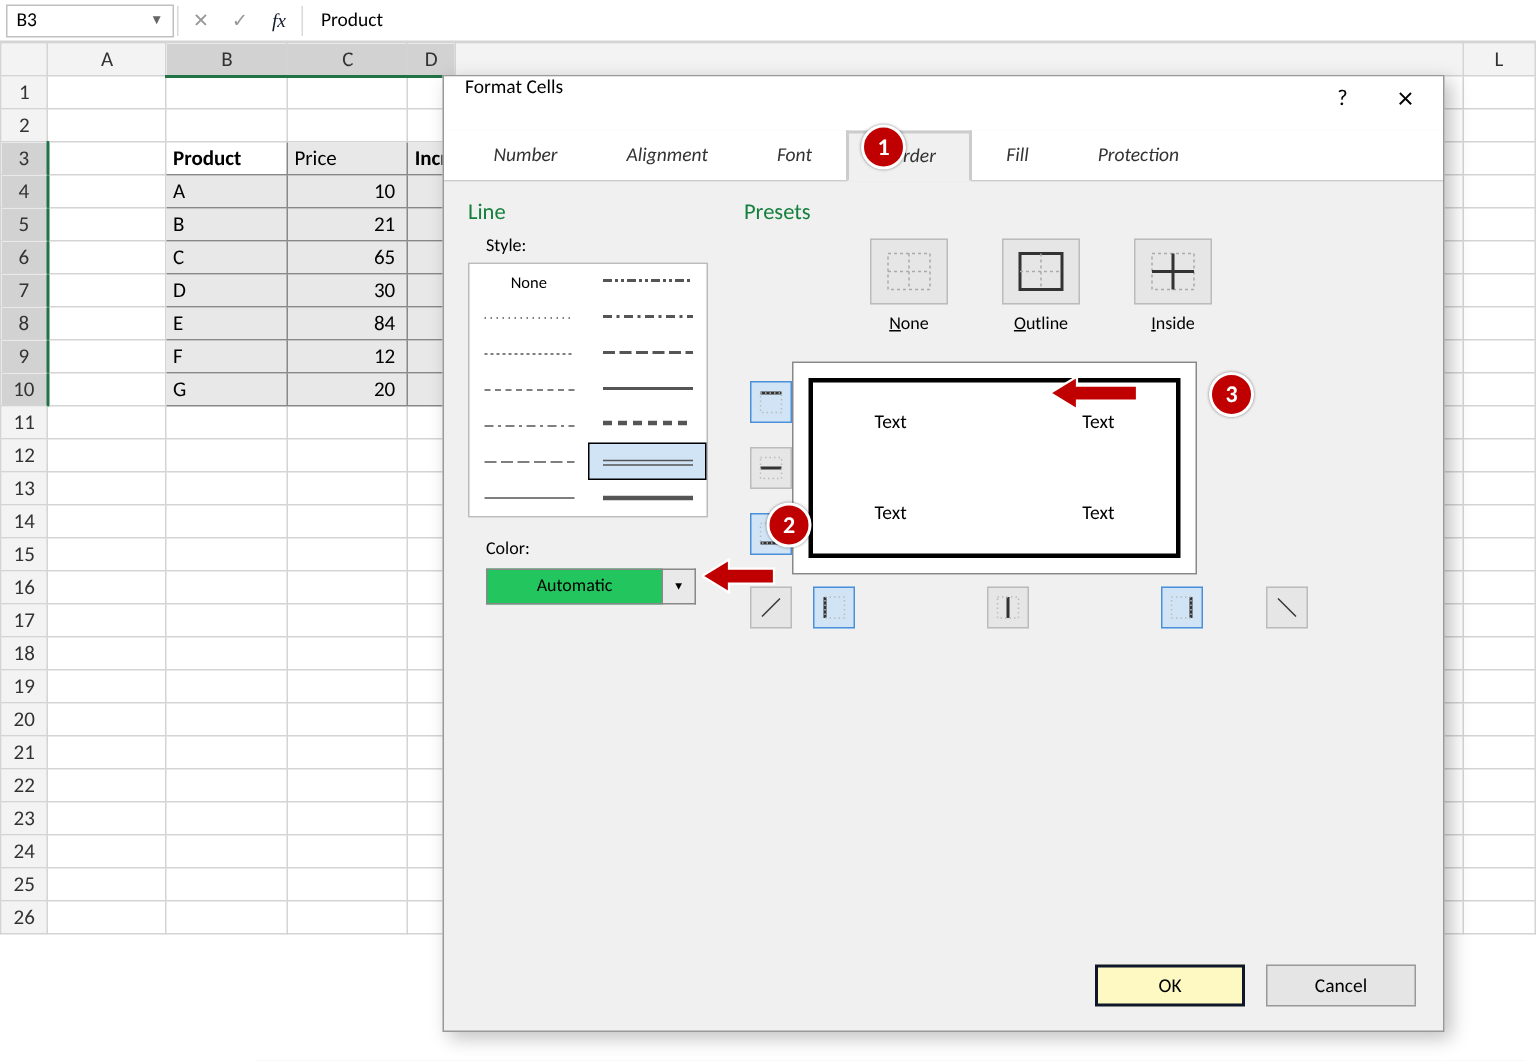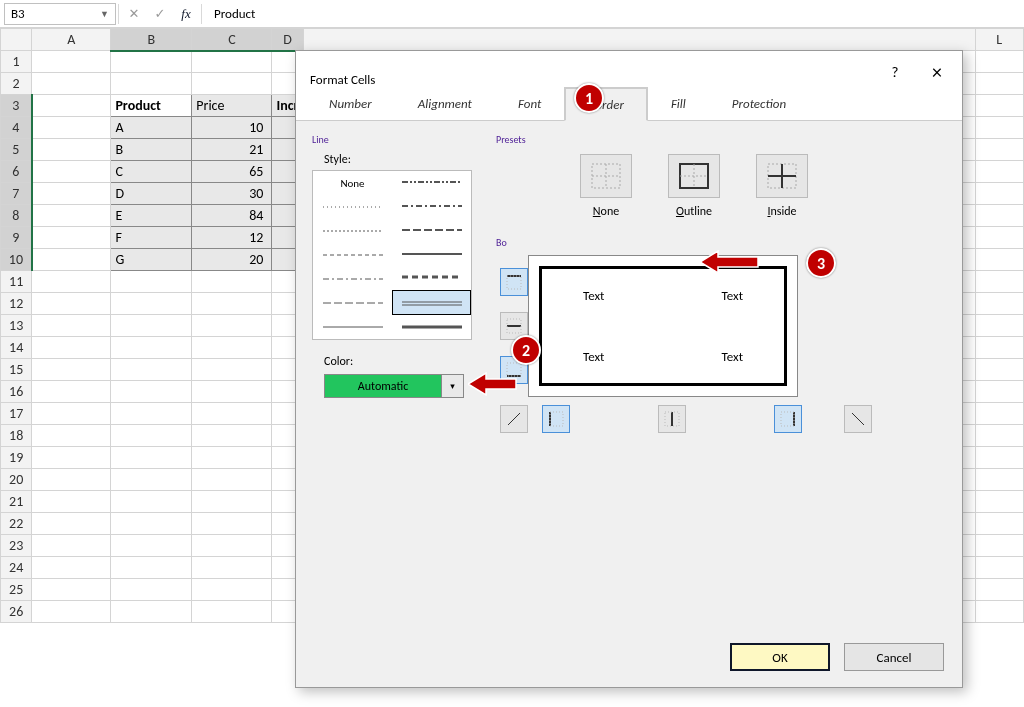--- a/index.html
+++ b/index.html
@@ -28,30 +28,30 @@
   .sel-range-top { border-top: 2px solid #217346 !important; }
   .sel-range-left { border-left: 2px solid #217346 !important; }
   .sel-range-right { border-right: 2px solid #217346 !important; }
   .sel-range-bottom { border-bottom: 2px solid #217346 !important; }
   .hdr-row td { font-weight: bold; border: 1px solid #888 !important; }
   .data-td { border: 1px solid #888 !important; }
   .num { text-align: right !important; padding-right: 8px !important; }
 
   
   .dialog { position: absolute; top: 50px; left: 295px; width: 668px; height: 638px; background: #f0f0f0; border: 1px solid #999; box-shadow: 4px 4px 12px rgba(0,0,0,0.25); display: flex; flex-direction: column; }
-  .dlg-title { height: 36px; display:flex; align-items:flex-end; justify-content:space-between; background:#fff; padding:0 6px 0 14px; font-size:13px; }
+  .dlg-title { height: 36px; display:flex; align-items:flex-start; justify-content:space-between; background:#fff; padding:0 6px 0 14px; font-size:13px; }
   .dlg-title .title-txt { }
   .dlg-title .wbtns { display:flex; gap:4px; }
   .dlg-title .wbtn { width:38px; height:30px; text-align:center; line-height:30px; font-size:15px; cursor:default; }
   .tabs { display:flex; border-bottom:1px solid #ccc; background:#fff; padding: 0 10px; height: 34px; font-style: italic; }
   .tab { padding: 8px 22px; font-size:13px; color:#333; cursor:default; border:1px solid transparent; border-bottom:none; }
   .tab.active { background:#f0f0f0; border-color:#ccc; border-bottom:1px solid #f0f0f0; margin-bottom:-1px; }
   .tab-anno { border:2px solid #c00000; }
   .panel { flex:1; padding: 12px 16px 16px 16px; font-size:13px; position:relative; }
-  .sect-label { color:#4c1d95; font-size:10px; margin-bottom:6px; }
+  .sect-label { color:#15803d; font-size:15px; margin-bottom:6px; }
   .line-box { background:#fff; border:1px solid #bbb; width:160px; height:170px; margin-top:4px; display:flex; }
   .line-col { flex:1; display:flex; flex-direction:column; }
   .line-opt { flex:1; display:flex; align-items:center; justify-content:center; font-size:11px; }
   .line-opt svg { width: 60px; height: 1px; overflow: visible; }
   .sel-style { border:1px solid #000; background: #d0e4f5; }
   .color-drop { display:flex; margin-top:6px; }
   .color-sel { width:118px; height:24px; border:1px solid #888; background:#22c55e; display:flex; align-items:center; justify-content:center; gap:6px; font-size:12px; }
   .color-arrow { width:22px; height:24px; border:1px solid #888; border-left:none; background:#e9e9e9; text-align:center; line-height:22px; font-size:9px; }
   .presets-area { position:absolute; left: 200px; top: 12px; right: 16px; }
   .presets-row { display:flex; gap: 36px; margin-top: 8px; margin-left: 84px; }
@@ -477,21 +477,20 @@
                 <rect x="4" y="4" width="28" height="24" fill="none" stroke="#aaa" stroke-dasharray="2 2"></rect>
                 <line x1="18" y1="4" x2="18" y2="28" stroke="#333" stroke-width="2"></line>
                 <line x1="4" y1="16" x2="32" y2="16" stroke="#333" stroke-width="2"></line>
               </svg>
           </div>
           <div class="preset-lbl"><u>I</u>nside</div>
         </div>
       </div>
 
       <div class="border-section">
-        <div class="sect-label">Bo</div>
         <div class="border-row">
           <div class="border-btns-left">
             <div class="border-btn act">
                 <svg width="18" height="18">
                   <line x1="2" y1="3" x2="16" y2="3" stroke="#333" stroke-width="2"></line>
                   <rect x="2" y="3" width="14" height="13" fill="none" stroke="#bbb" stroke-dasharray="1 2"></rect>
                 </svg>
               </div>
             <div class="border-btn">
                 <svg width="18" height="18">

